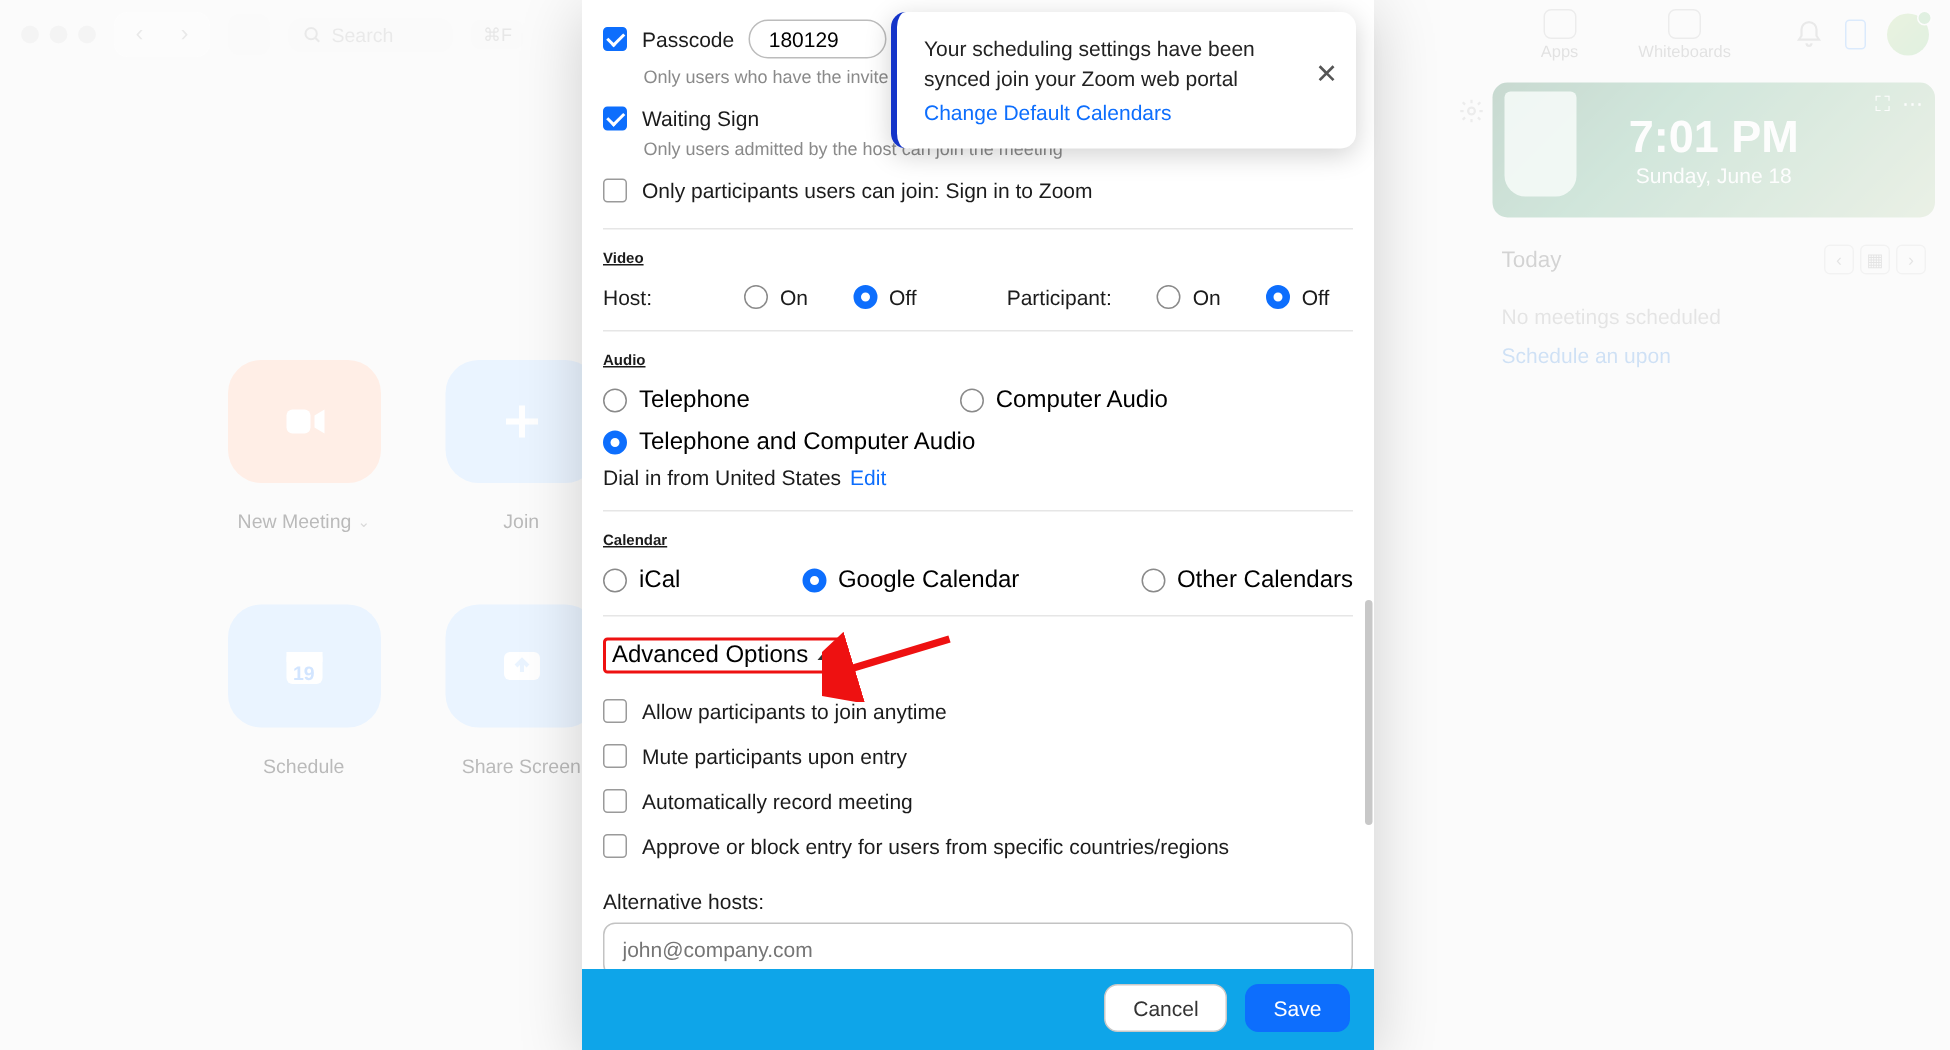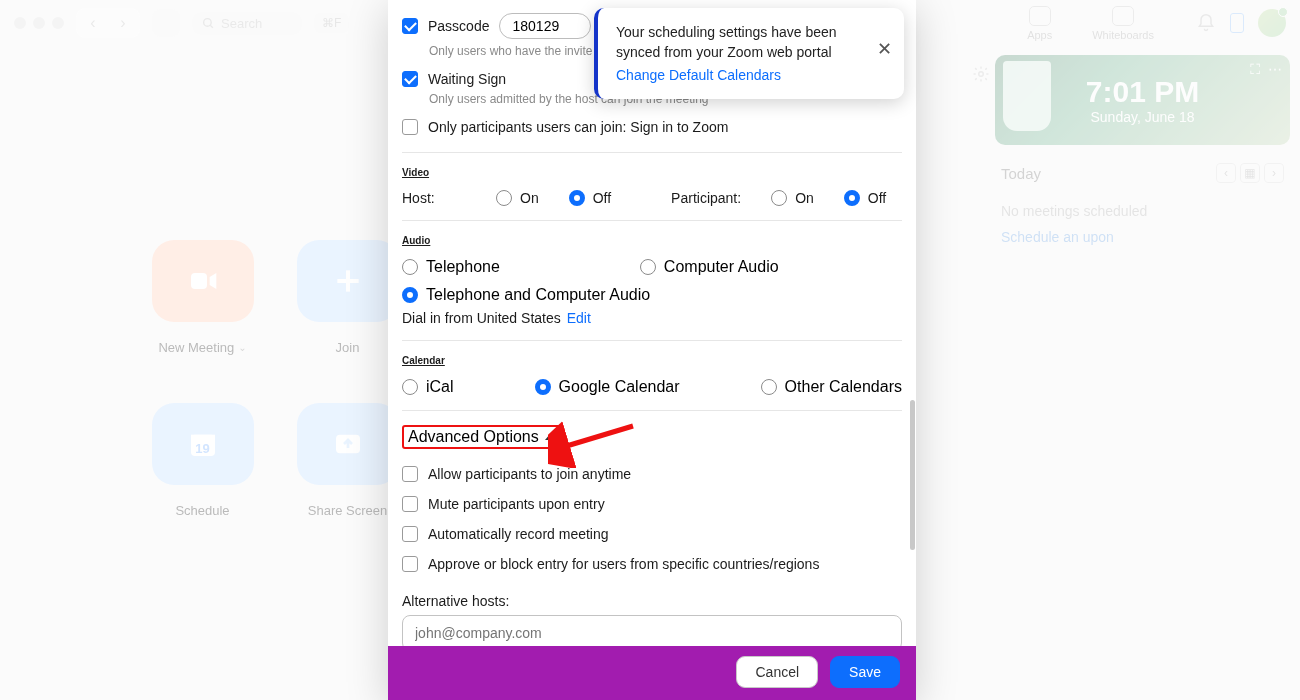--- a/index.html
+++ b/index.html
@@ -79,21 +79,21 @@
 
 .cal-grid { display:flex; justify-content:space-between; }
 .adv-box { border: 2.5px solid #e11; border-radius:3px; padding: 1px 4px; display:inline-flex; align-items:center; gap:6px; }
 .caret-up { width:0; height:0; border-left:5px solid transparent; border-right:5px solid transparent; border-bottom:6px solid #333; }
 
 .arrow-annot { position:absolute; left: 548px; top: 418px; z-index:50; pointer-events:none; }
 .arrow-annot svg { width: 90px; height: 50px; }
 
 .alt-input { width:100%; border:1px solid #c3c3c3; border-radius:8px; padding: 9px 12px; font-size:14px; color:#888; margin-top:6px; }
 
-.footer { position:absolute; bottom:0; left:0; right:0; padding: 10px 16px 12px; display:flex; justify-content:flex-end; gap:12px; background:#a21caf; }
+.footer { position:absolute; bottom:0; left:0; right:0; padding: 10px 16px 12px; display:flex; justify-content:flex-end; gap:12px; background:#0ea5e9; }
 .btn { font-size:14px; padding: 7px 18px; border-radius:9px; border:1px solid #c8c8c8; background:#fff; color:#333; }
 .btn.primary { background:#0d6efd; color:#fff; border-color:#0d6efd; }
 
 
 .toast { position:absolute; left: 594px; top: 8px; width: 310px; background:#fff; border-radius:10px; box-shadow:0 4px 18px rgba(0,0,0,0.18); padding: 14px 34px 14px 18px; z-index: 60; border-left: 4px solid #1434c9; font-size:14px; line-height:1.45; color:#222; }
 .toast .link { color:#0d6efd; display:block; margin-top:2px; }
 .toast .close { position:absolute; top:28px; right:12px; font-size:18px; color:#555; }
 
 .sp8 { height: 8px; } .sp14 { height:14px; } .sp18 { height:18px; }
 </style>
@@ -342,16 +342,16 @@
     <defs>
         <marker id="ah" markerWidth="10" markerHeight="10" refX="2" refY="5" orient="auto">
           <path d="M0,0 L10,5 L0,10 z" fill="#e11"></path>
         </marker>
       </defs>
     <line x1="85" y1="8" x2="12" y2="30" stroke="#e11" stroke-width="5" marker-end="url(#ah)"></line>
   </svg>
 </div>
 
 <div class="toast">
-  <span>Your scheduling settings have been synced from your Zoom web portal</span>
+  <span>Your scheduling settings have been synced join your Zoom web portal</span>
   <span class="link">Change Default Calendars</span>
   <span class="close">✕</span>
 </div>
 
 </body></html>

